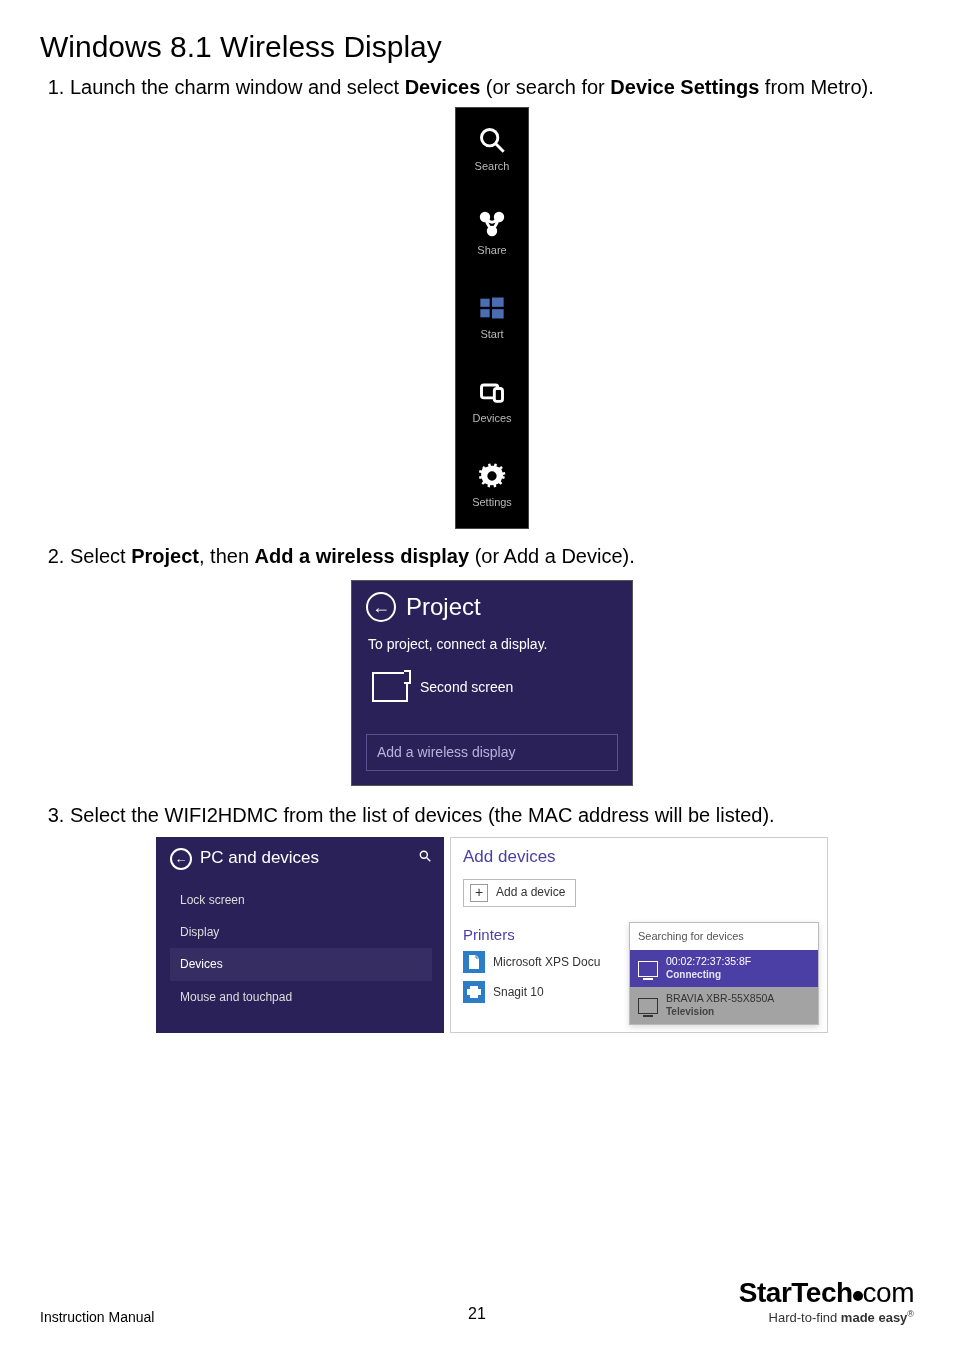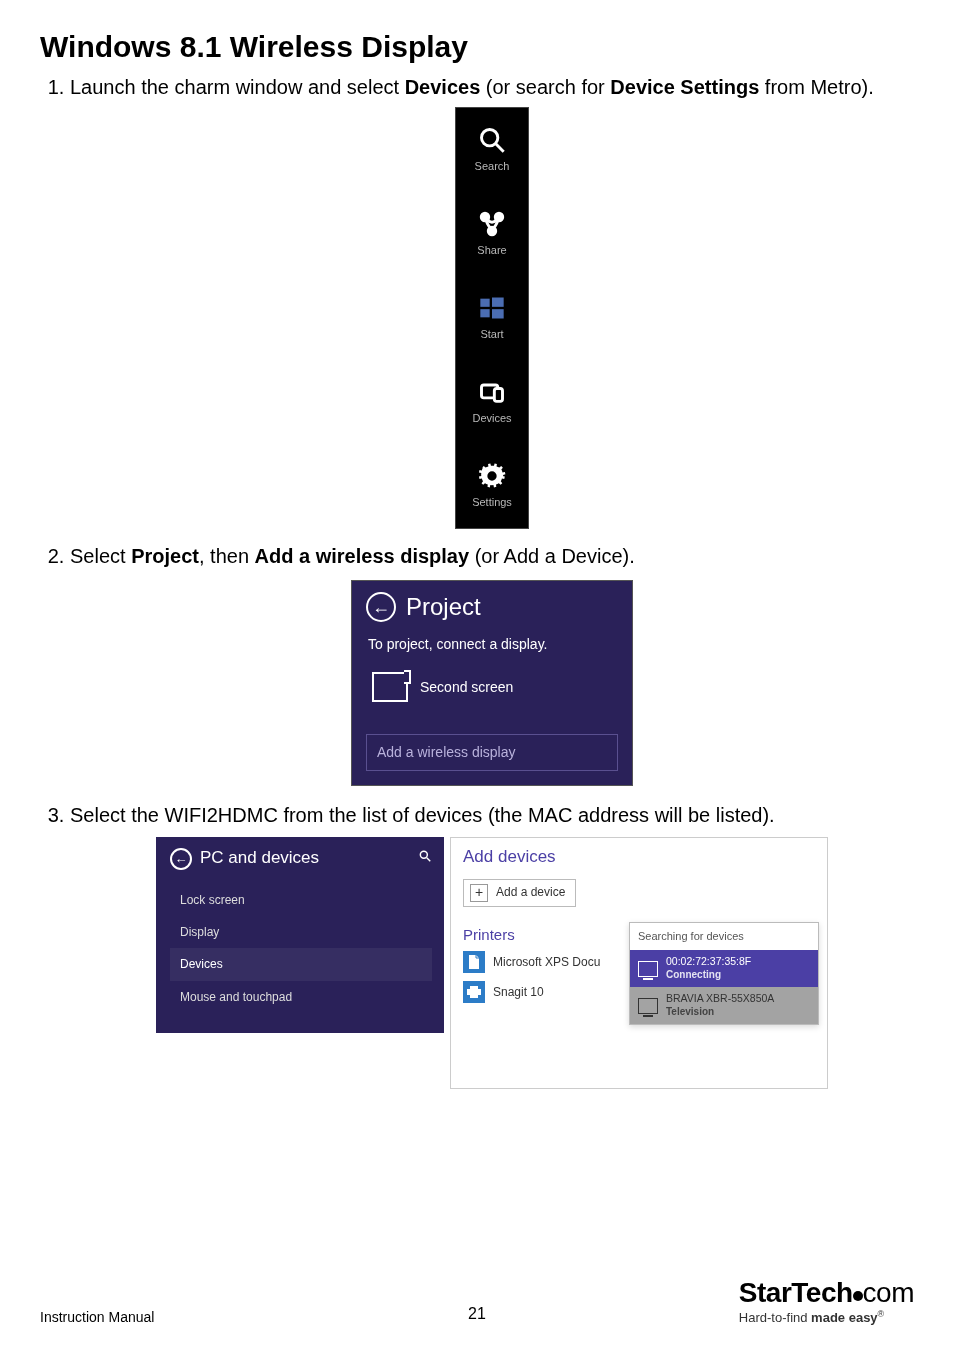--- a/index.html
+++ b/index.html
@@ -5,21 +5,21 @@
   * { box-sizing: border-box; margin: 0; padding: 0; }
   body {
     font-family: "Segoe UI", Arial, sans-serif;
     width: 954px;
     height: 1345px;
     background: #fff;
     color: #000;
     padding: 30px 40px 20px 40px;
     position: relative;
   }
-  h1 { font-size: 30px; font-weight: 700; margin-bottom: 10px; }
+  h1 { font-size: 30px; font-weight: 400; margin-bottom: 10px; }
   ol.steps { list-style: decimal; padding-left: 30px; font-size: 20px; }
   ol.steps > li { margin-bottom: 12px; line-height: 1.35; }
   .b { font-weight: 700; }
 
   
   .charm-wrap { text-align: center; margin: 6px 0 14px 0; }
   .charm {
     display: inline-block;
     width: 74px;
     background: #000;
@@ -101,21 +101,21 @@
   .pcdev-header .back {
     width: 22px; height: 22px; border: 2px solid #fff; border-radius: 50%;
     display: flex; align-items: center; justify-content: center; font-size: 13px;
   }
   .pcdev-header .srch { margin-left: auto; }
   .pcdev-header .srch svg { width: 14px; height: 14px; }
   .pcdev-item { font-size: 12px; padding: 8px 10px; color: #ddd; }
   .pcdev-item.active { color: #fff; background: rgba(255,255,255,0.06); }
 
   .adddev {
-    width: 378px; height: 252px;
+    width: 378px; height: 196px;
     background: #fff;
     border: 1px solid #ccc;
     padding: 8px 12px 10px 12px;
     position: relative;
     overflow: hidden;
   }
   .adddev h2 { color: #4b3fa5; font-size: 17px; font-weight: 400; margin-bottom: 8px; }
   .addbtn {
     display: inline-flex; align-items: center; gap: 8px;
     border: 1px solid #bbb; padding: 4px 10px 4px 6px;
@@ -152,21 +152,21 @@
   .popup .devitem .txt .l1 { font-size: 10.5px; line-height: 1.1; }
   .popup .devitem .txt .l2 { font-size: 10px; opacity: .85; font-weight: bold; }
 
   
   .footer {
     position: absolute; left: 40px; right: 40px; bottom: 20px;
     display: flex; align-items: flex-end; justify-content: space-between;
     font-size: 14px;
   }
   .footer .pg { position: absolute; left: 50%; transform: translateX(-50%); bottom: 2px; font-size: 16px; }
-  .brand { }
+  .brand { text-align: right; }
   .brand .logo { font-size: 28px; font-weight: 400; letter-spacing: -0.5px; }
   .brand .logo b { font-weight: 700; }
   .brand .dot {
     display: inline-block; width: 10px; height: 10px; background:#000; border-radius:50%;
     position: relative; top: -1px;
   }
   .brand .tag { font-size: 13px; color: #333; }
   .brand .tag b { font-weight: 700; }
   .brand .reg { font-size: 9px; vertical-align: super; }
 </style>

